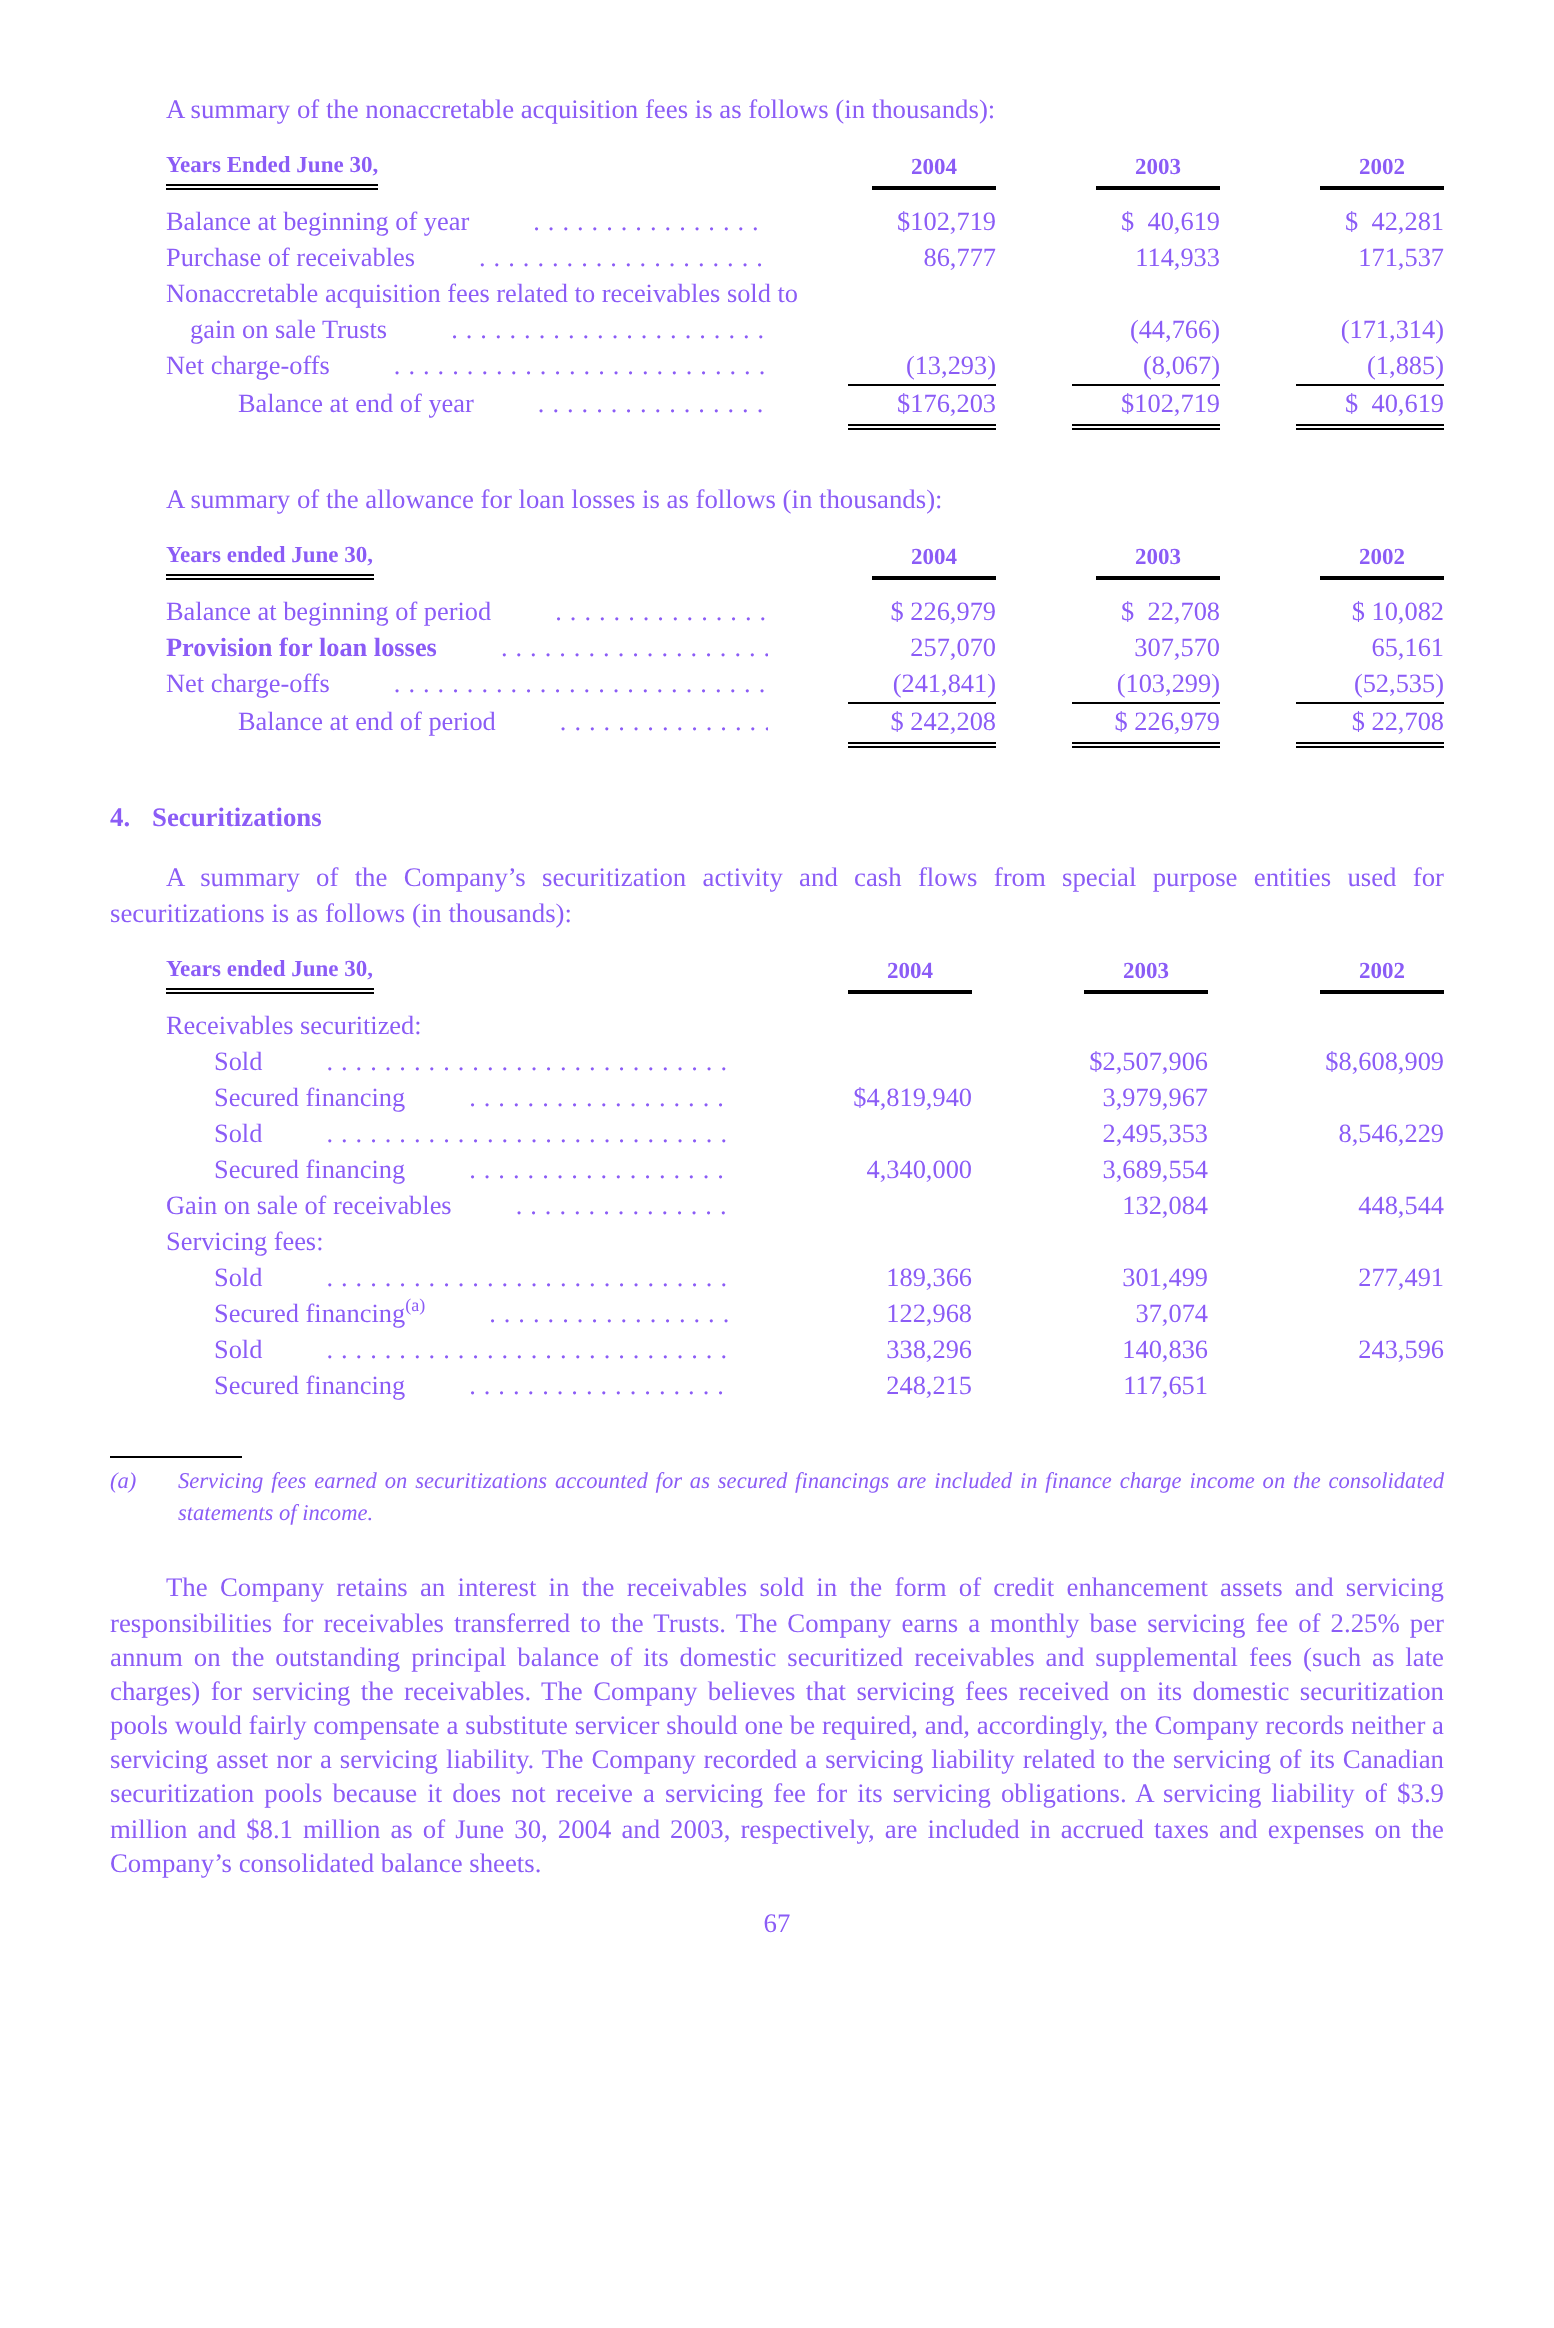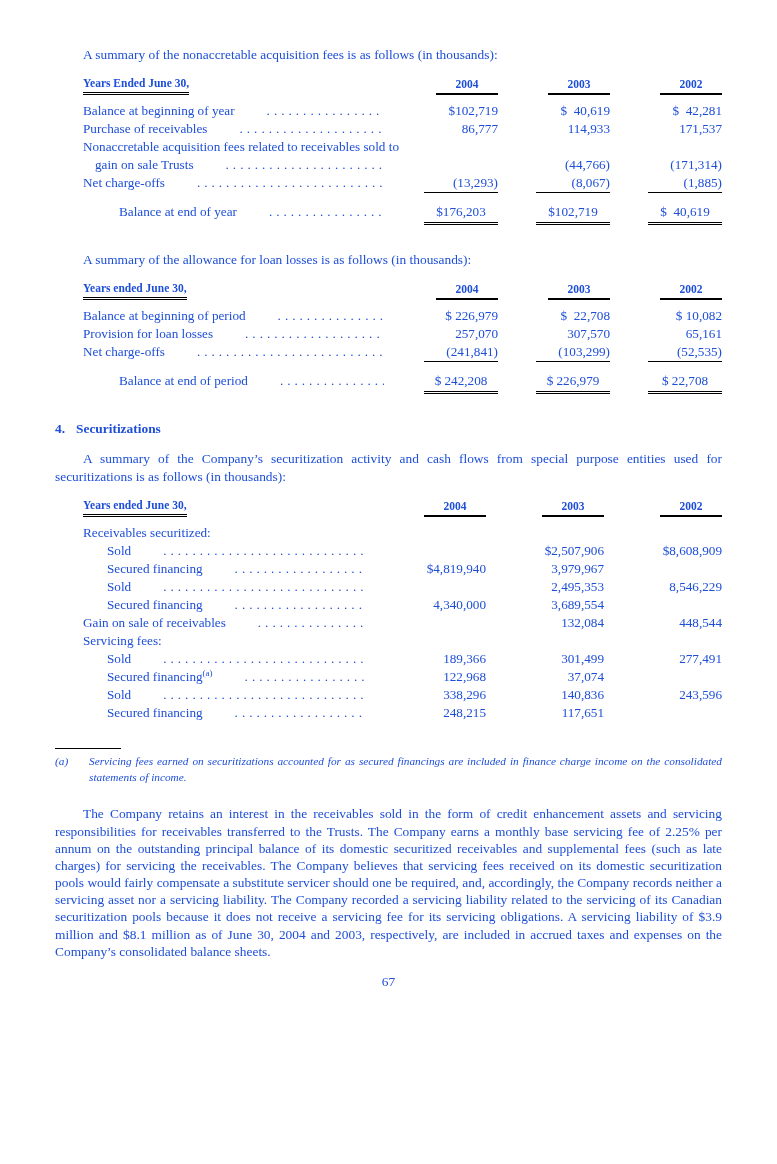--- a/index.html
+++ b/index.html
@@ -3,21 +3,21 @@
 <meta charset="utf-8">
 <style>
   html, body { margin: 0; padding: 0; background: #ffffff; }
   .page {
     width: 777px;
     min-height: 1164px;
     box-sizing: border-box;
     margin: 0 auto;
     padding: 46px 55px 30px;
     background: #ffffff;
-    color: #1d4ed8;
+    color: #8b5cf6;
     font-family: "Liberation Serif", serif;
     font-size: 13.4px;
     line-height: 1.28;
   }
   .para { margin: 0 0 13px; text-indent: 28px; }
   .just { text-align: justify; }
 
   
   .fintable { margin: 0 0 26px 28px; font-size: 13.2px; }
   .trow { display: flex; line-height: 18px; gap: 28px; }
@@ -28,22 +28,22 @@
   .t3 .tval { flex-basis: 80px; }
   .hval .year { display: inline-block; width: 62px; text-align: center; border-bottom: 2px solid #000; padding-bottom: 2px; }
   .tlabel { flex: 0 0 auto; white-space: nowrap; }
   .tlabel-full { flex: 1 1 auto; white-space: nowrap; }
   .dots { flex: 1 1 auto; overflow: hidden; white-space: nowrap; margin: 0 2px 0 4px; }
   .dots::after {
     content: "....................................................................................................";
     letter-spacing: 4px;
   }
   .row-u1 .tval { border-bottom: 1px solid #000; }
-  .row-u2 .tval { border-bottom: 3px double #000; padding-bottom: 1px; text-align: center; }
-  .gap { margin-top: 10px; }
+  .row-u2 .tval { border-bottom: 3px double #000; padding-bottom: 1px; }
+  .gap { }
   sup { font-size: 9px; line-height: 0; }
 
   .sectionhead { font-weight: bold; margin: 16px 0 13px; }
   .secnum { display: inline-block; width: 21px; }
 
   .fnrule { width: 66px; border-top: 1px solid #000; margin: 12px 0 5px; }
   .footnote { display: flex; font-style: italic; font-size: 11.3px; line-height: 1.4; margin-bottom: 20px; }
   .fnmark { flex: 0 0 34px; }
   .fntext { flex: 1 1 auto; text-align: justify; }
 
@@ -113,21 +113,21 @@
         <div class="tval hval"><span class="year">2002</span></div>
       </div>
       <div class="trow">
         <div class="tlabel" style="padding-left: 0px;">Balance at beginning of period</div>
         <div class="dots"></div>
         <div class="tval">$&nbsp;226,979</div>
         <div class="tval">$&nbsp;&nbsp;22,708</div>
         <div class="tval">$&nbsp;10,082</div>
       </div>
       <div class="trow">
-        <div class="tlabel" style="padding-left: 0px;">Provision for loan losses</div>
+        <div class="tlabel" style="padding-left: 0px; font-weight: bold;">Provision for loan losses</div>
         <div class="dots"></div>
         <div class="tval">257,070</div>
         <div class="tval">307,570</div>
         <div class="tval">65,161</div>
       </div>
       <div class="trow row-u1">
         <div class="tlabel" style="padding-left: 0px;">Net charge-offs</div>
         <div class="dots"></div>
         <div class="tval">(241,841)</div>
         <div class="tval">(103,299)</div>

